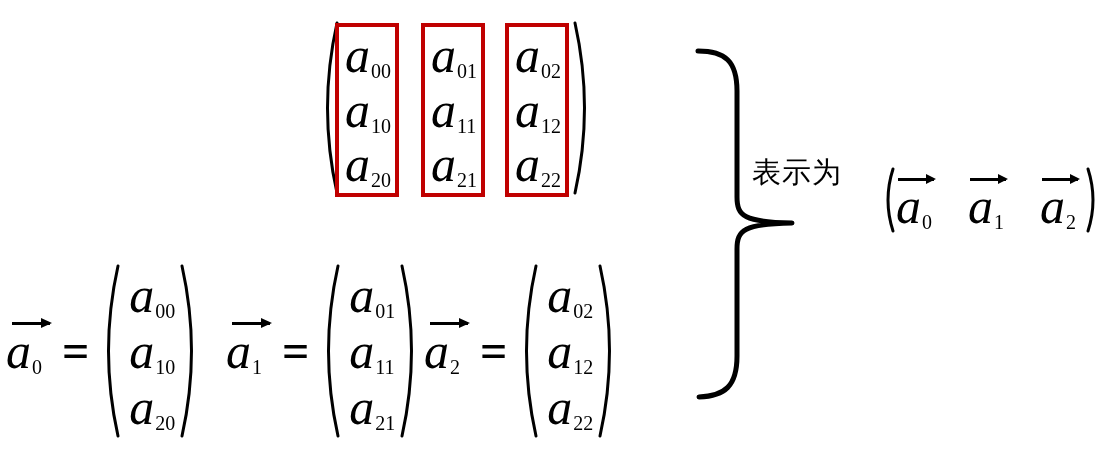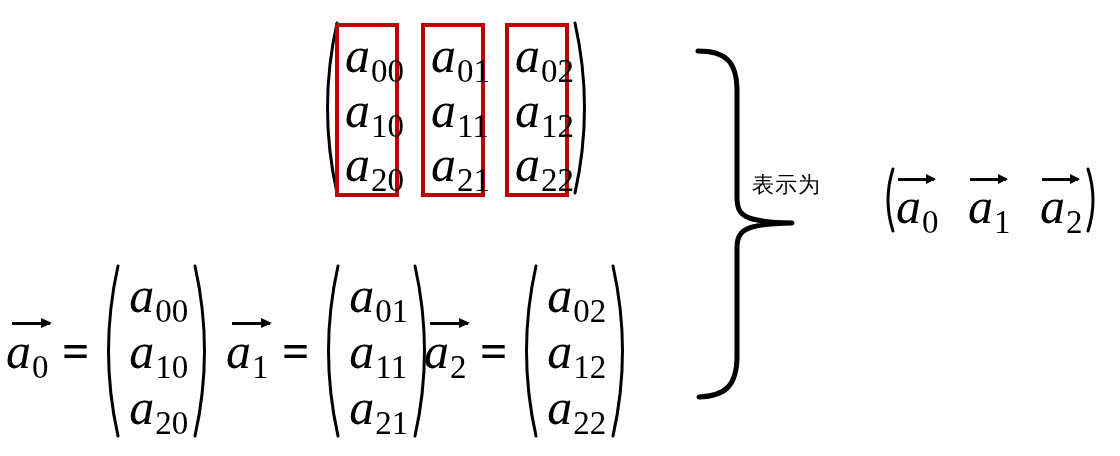--- a/index.html
+++ b/index.html
@@ -2,21 +2,21 @@
 <html><head>
 <meta charset="utf-8">
 <style>
   html,body { margin:0; padding:0; background:#fff; }
   .canvas { position:relative; width:1120px; height:456px; background:#ffffff;
             font-family:"Liberation Serif", serif; color:#000; overflow:hidden; }
 
   
   .atom { display:inline-flex; align-items:flex-end; white-space:nowrap; }
   .b { font-style:italic; font-size:50px; height:34px; line-height:34px; display:block; }
-  .s { font-style:normal; font-size:33px; height:34px; line-height:34px; display:block;
+  .s { font-style:normal; font-size:20px; height:34px; line-height:34px; display:block;
        transform:translateY(16px); margin-left:1px; }
 
   
   svg.paren { overflow:visible; }
   svg.paren path { fill:none; stroke:#000; stroke-width:3; stroke-linecap:round; }
   .brace { position:absolute; left:692px; top:44px; overflow:visible; }
   .brace path { fill:none; stroke:#000; stroke-width:5; stroke-linecap:round; stroke-linejoin:round; }
 
   
   .top-matrix { position:absolute; left:322px; top:18px; width:270px; height:182px; }
@@ -39,22 +39,22 @@
   .v0 { left:6px; } .v1 { left:226px; } .v2 { left:424px; }
   .vlhs { display:flex; flex-direction:column; align-items:flex-start;
           margin-right:12px; transform:translateY(-6px); }
   .vlhs .varrow { margin-left:6px; margin-bottom:9px; }
   .eq { font-weight:bold; font-size:48px; height:34px; line-height:34px; margin-right:14px; }
   .vcol { height:164px; display:flex; flex-direction:column; justify-content:space-between;
           padding:4px 4px 4px 8px; }
   .vcol .mrow { height:52px; }
 
   
-  .caption { position:absolute; left:752px; top:168px; font-family:"Liberation Sans", sans-serif;
-             font-size:22px; line-height:34px; letter-spacing:1px; }
+  .caption { position:absolute; left:752px; top:155px; font-family:"Liberation Sans", sans-serif;
+             font-size:29px; line-height:34px; letter-spacing:1px; }
 
   
   .row-vector { position:absolute; left:882px; top:165px; height:70px;
                 display:flex; align-items:center; }
   .rvitem { display:flex; flex-direction:column; align-items:flex-start;
             width:42px; margin-right:30px; }
   .rvitem.last { margin-right:3px; }
   .rvitem .varrow { width:36px; height:3px; margin-bottom:8px; margin-left:2px; }
   .rvitem .varrow::after { border-left-width:10px; }
 </style>

